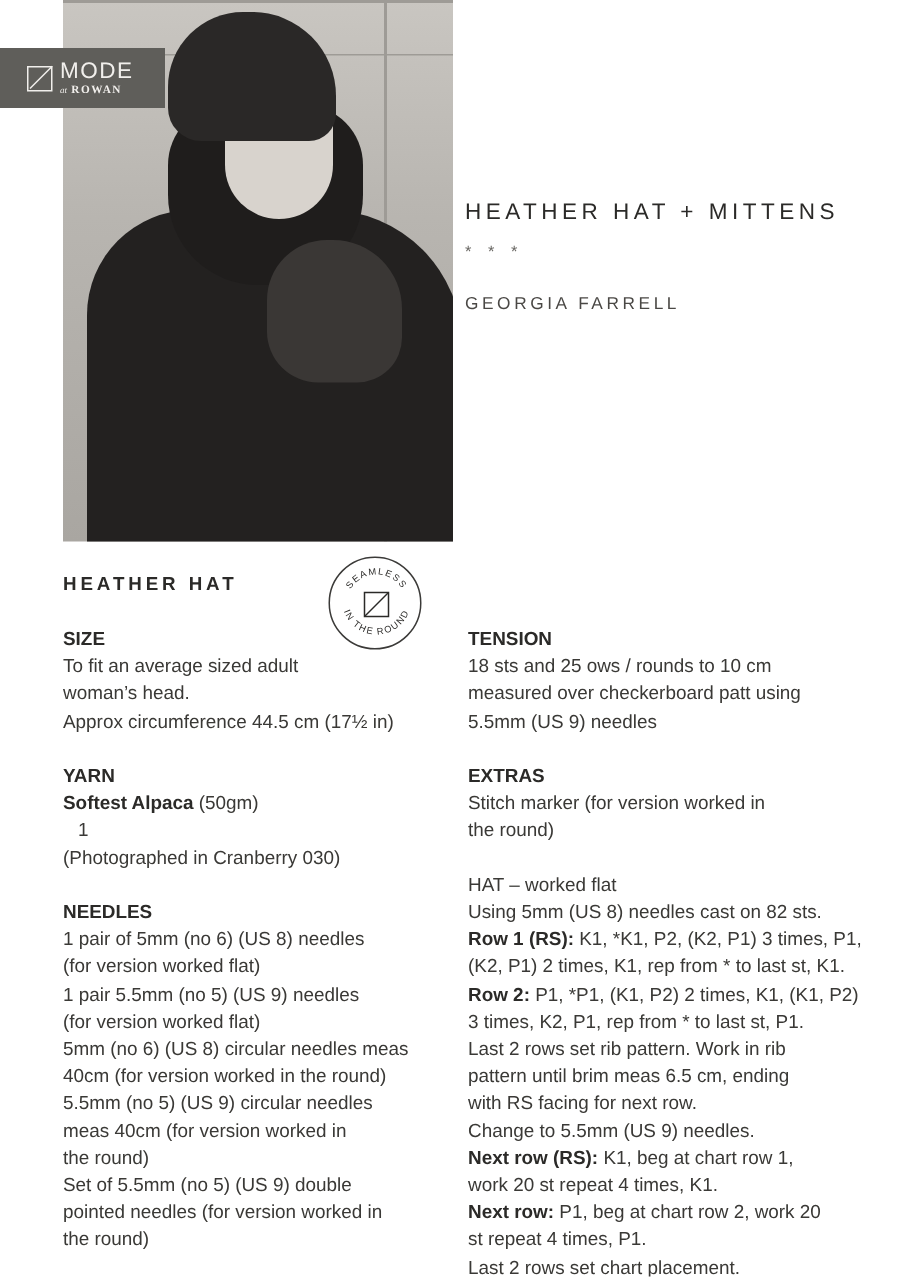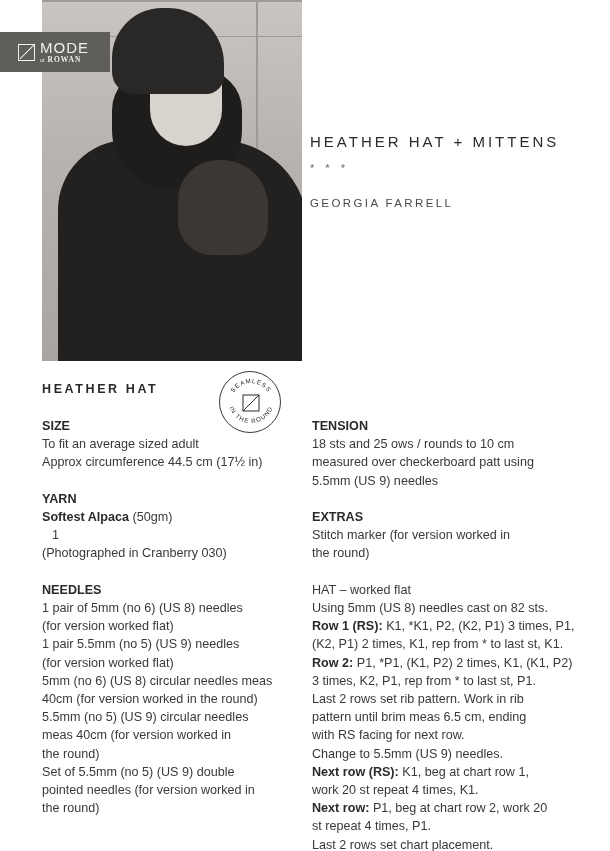--- a/index.html
+++ b/index.html
@@ -114,20 +114,21 @@
       <textPath href="#arcBot" startOffset="50%" text-anchor="middle">IN THE ROUND</textPath>
     </text>
     <rect x="23" y="23" width="16" height="16" fill="none" stroke="#2b2a28" stroke-width="1"></rect>
     <line x1="23" y1="39" x2="39" y2="23" stroke="#2b2a28" stroke-width="1"></line>
   </svg>
 </div>
 
 <div class="col col-left">
   <div class="h">SIZE</div>
   <div>To fit an average sized adult</div>
+  <div>woman’s head.</div>
   <div>Approx circumference 44.5 cm (17½ in)</div>
   <div class="gap"></div>
   <div class="h">YARN</div>
   <div><b>Softest Alpaca</b><span> (50gm)</span></div>
   <div class="indent">1</div>
   <div>(Photographed in Cranberry 030)</div>
   <div class="gap"></div>
   <div class="h">NEEDLES</div>
   <div>1 pair of 5mm (no 6) (US 8) needles</div>
   <div>(for version worked flat)</div>

